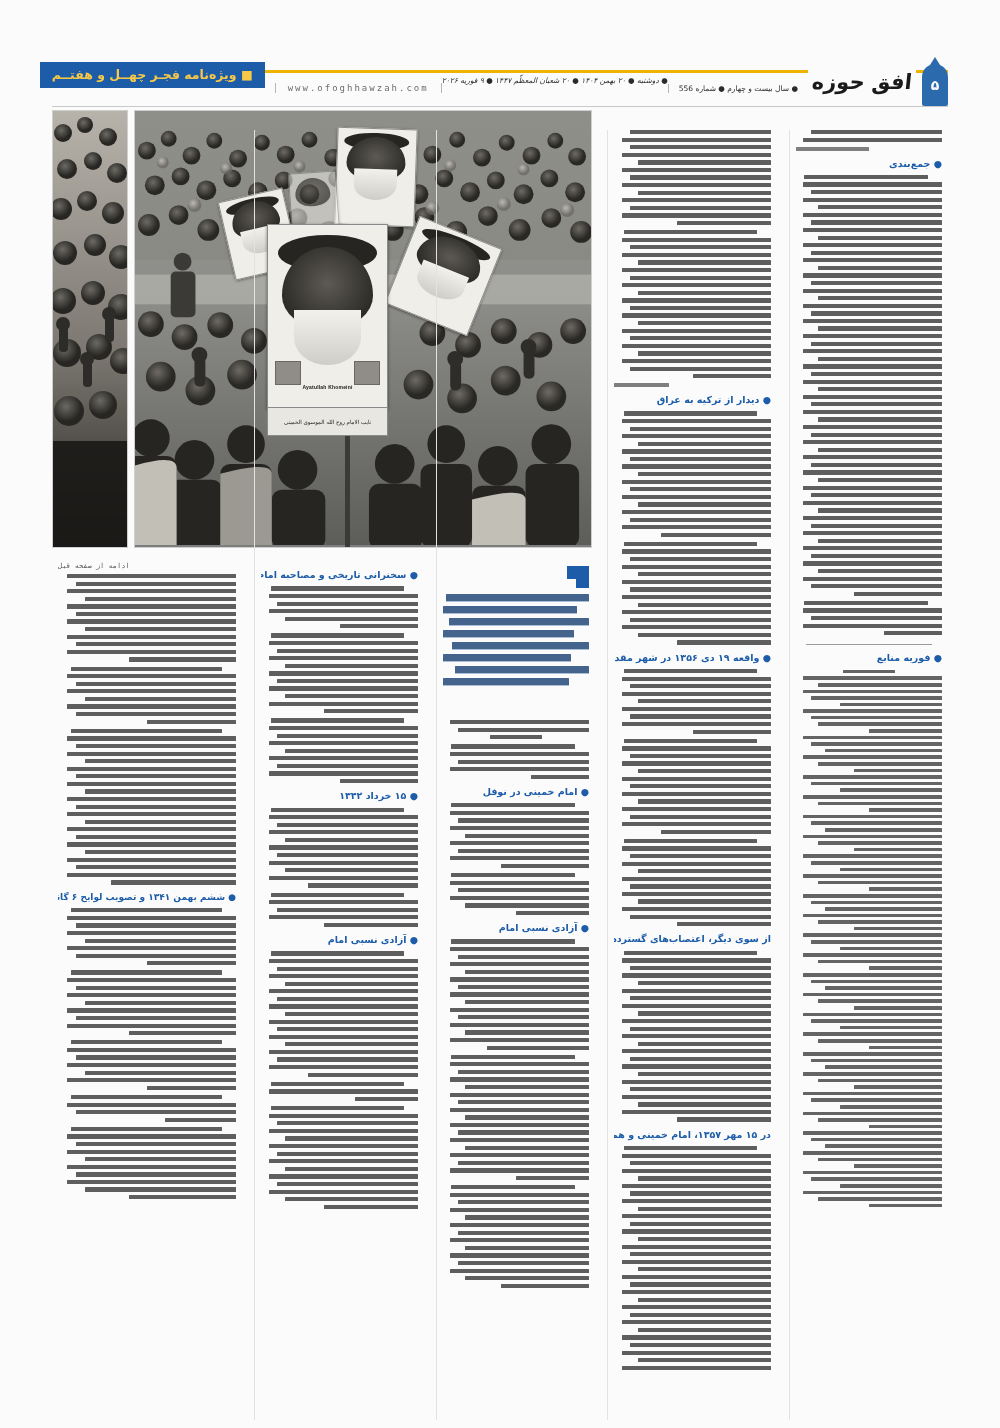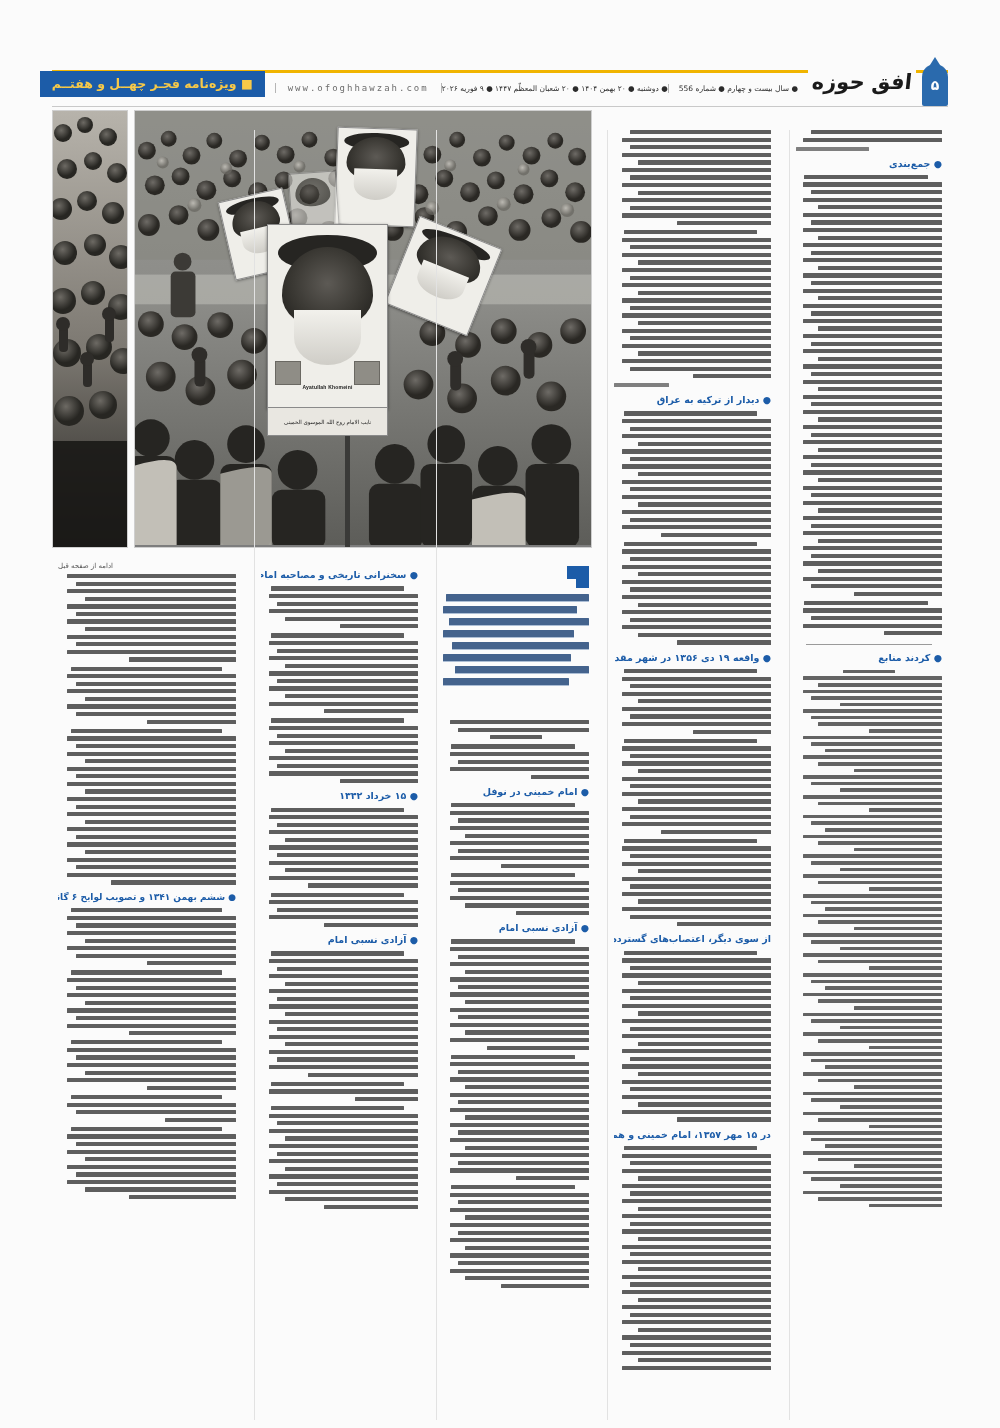--- a/index.html
+++ b/index.html
@@ -65,43 +65,44 @@
     white-space:nowrap;
     margin-top:22px;margin-right:10px;
     padding-left:10px;
     border-left:1px solid #b5b5b5;
     z-index:3;background:#fbfbfb;
   }
   .mast-date{
     flex:1 1 auto;
     font-size:7.5px;color:#2b2b2b;
     text-align:left;
-    margin-top:22px;
+    margin-top:14px;
     white-space:nowrap;
     z-index:3;
+    font-style:italic;
   }
   .mast-url{
     font-size:9px;color:#6d6d6d;
     letter-spacing:2px;
     direction:ltr;
     white-space:nowrap;
     margin-top:21px;
     padding:0 12px;
     border-right:1px solid #b5b5b5;
     border-left:1px solid #b5b5b5;
     z-index:3;background:#fbfbfb;
     font-family:"DejaVu Sans Mono","Liberation Mono",monospace;
   }
   .mast-special{
     background:#1c5ca8;
     color:#f7c948;
     font-size:12.5px;font-weight:bold;
     padding:5px 12px 6px 12px;
     white-space:nowrap;
-    margin-top:9px;
+    margin-top:0;
     margin-right:10px;
     z-index:3;
     letter-spacing:0.5px;
   }
   
   .content{
     margin:10px 52px 0 52px;
     display:flex;
     flex-direction:row;
     gap:12px;
@@ -139,21 +140,21 @@
   .heading{
     color:#1c5ca8;
     font-size:9.5px;font-weight:bold;
     margin:7px 0 5px 0;
     line-height:1.3;
     text-align:right;
     white-space:nowrap;
     overflow:hidden;
   }
   .contfrom{
-    font-size:7px;color:#555;text-align:left;margin-bottom:4px;
+    font-size:7px;color:#555;text-align:left;margin-bottom:4px;font-family:Liberation Mono, monospace;
   }
   .hr-thin{height:1px;background:#9a9a9a;margin:9px 10px 7px 10px;}
   
   .pullquote{
     margin:4px 0 14px 0;
   }
   .pq-mark{
     width:22px;height:22px;
     background:#1c5ca8;
     margin-bottom:6px;
@@ -553,21 +554,21 @@
       <div class="para">
         <div class="line ind s85"></div>
           <div class="line s95"></div>
           <div class="line s90"></div>
         <div class="line s95"></div>
           <div class="line s40"></div>
       </div>
 
       <div class="hr-thin"></div>
 
-      <div class="heading">● کردند منابع</div>
+      <div class="heading">● فوریه منابع</div>
       <div class="reflines">
         <div class="line s35" style="margin-right:auto;margin-left:auto;"></div>
         <div class="line s95"></div>
           <div class="line s85"></div>
         <div class="line s95"></div>
           <div class="line s90"></div>
           <div class="line s70"></div>
         <div class="line s95"></div>
           <div class="line s90"></div>
           <div class="line s85"></div>

